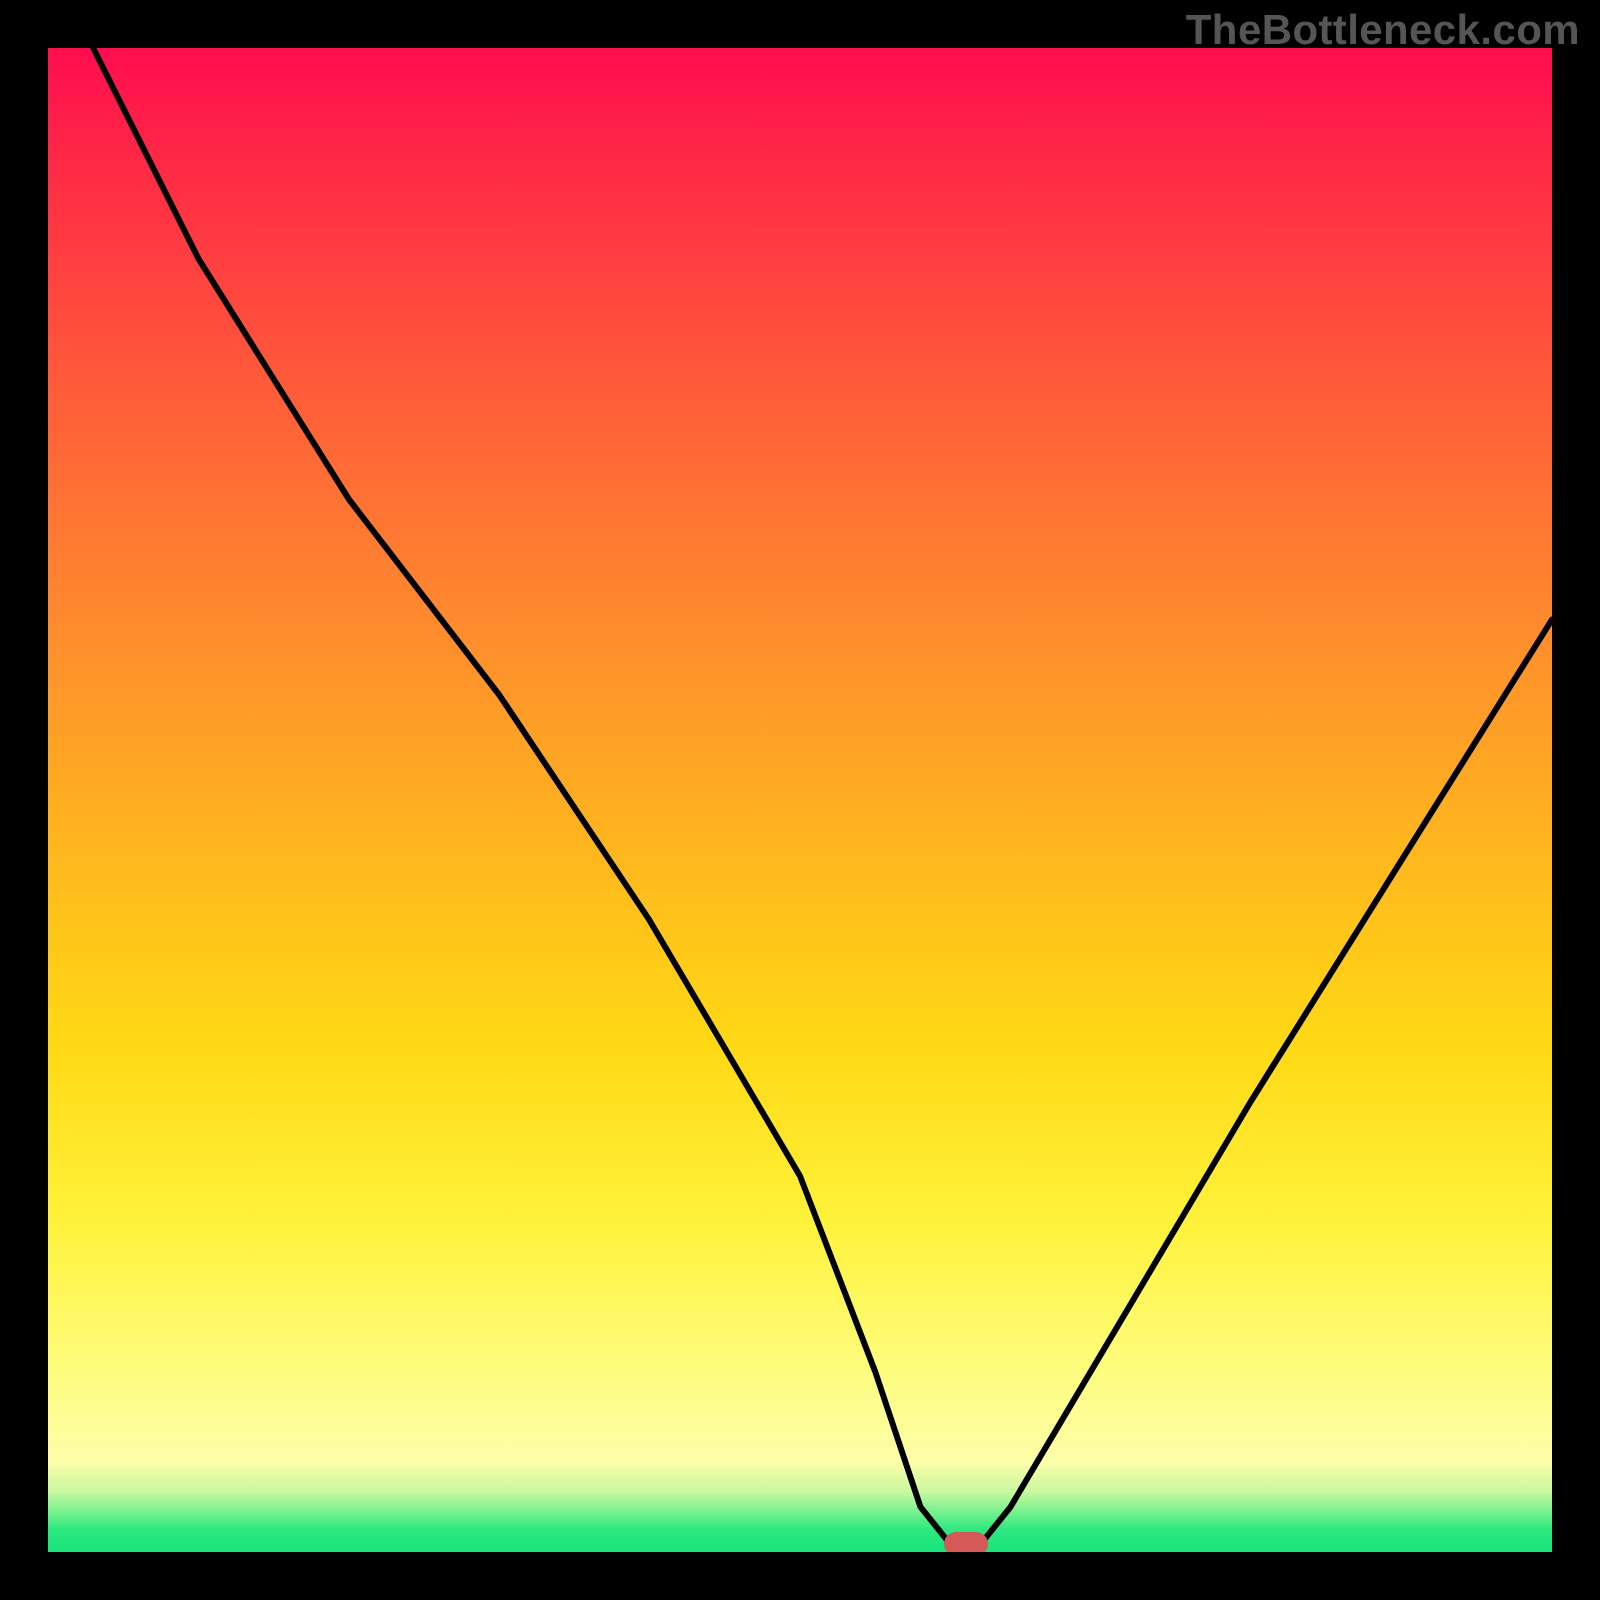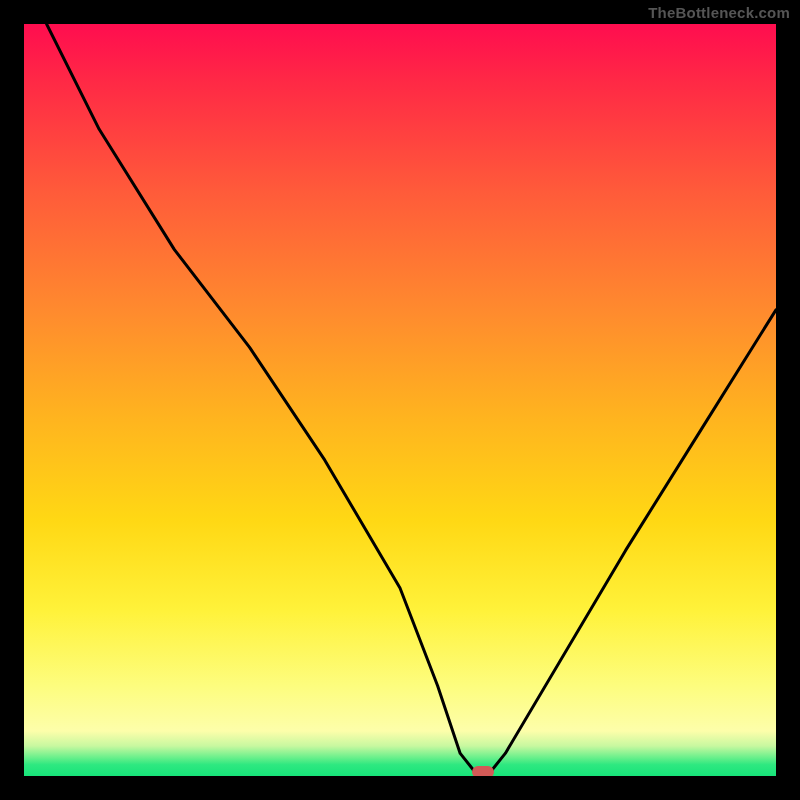--- a/index.html
+++ b/index.html
@@ -15,21 +15,21 @@
     position: relative;
     width: 800px;
     height: 800px;
     background: #000;
   }
   .watermark {
     position: absolute;
     top: 4px;
     right: 10px;
     color: #555;
-    font-size: 15px;
+    font-size: 21px;
     font-weight: 600;
     letter-spacing: 0.2px;
     z-index: 10;
   }
   .plot-area {
     position: absolute;
     left: 24px;
     top: 24px;
     width: 752px;
     height: 752px;

